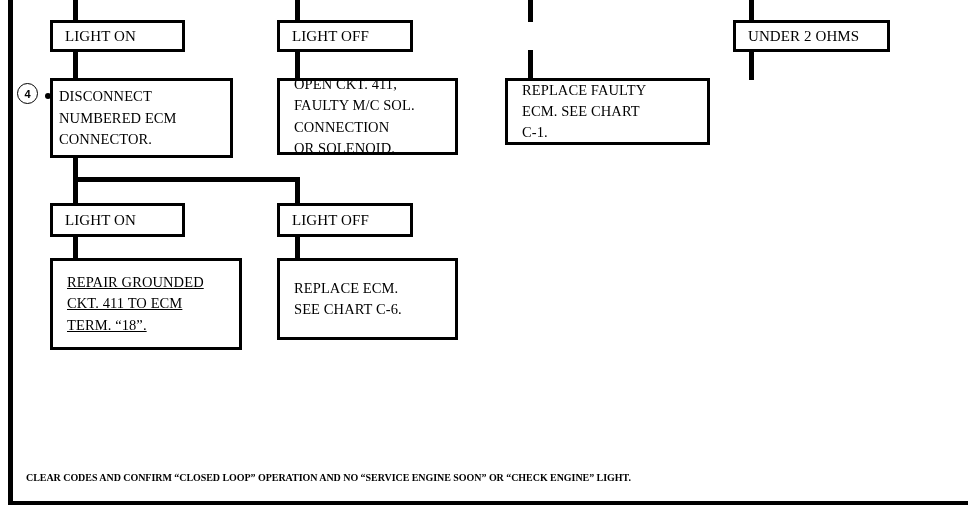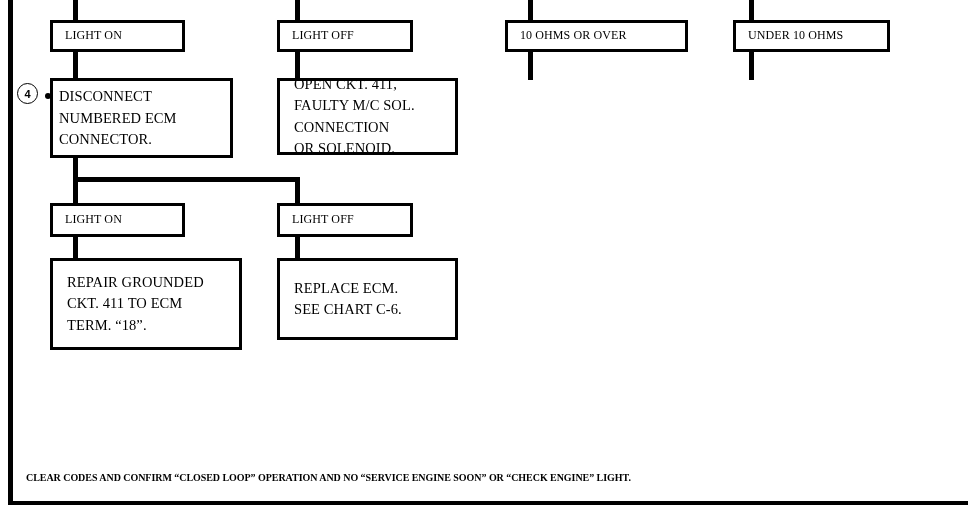--- a/index.html
+++ b/index.html
@@ -46,21 +46,21 @@
   .box .txt {
     display: block;
     white-space: pre-line;
     letter-spacing: 0.1px;
   }
   
   .box.label-box {
     display: flex;
     align-items: center;
     padding-left: 12px;
-    font-size: 12px;
+    font-size: 15px;
     line-height: 1.1;
   }
   
   .box.action-box {
     display: flex;
     align-items: center;
     padding: 6px 8px 6px 14px;
     font-size: 14.5px;
     line-height: 1.45;
   }
@@ -168,35 +168,37 @@
     <span class="txt">LIGHT OFF</span>
   </div>
 
   <div class="box action-box" style="left:277px; top:78px; width:181px; height:77px;">
     <span class="txt">OPEN CKT. 411,
 FAULTY M/C SOL.
 CONNECTION
 OR SOLENOID.</span>
   </div>
 
-  <div class="box label-box" style="left:505px; top:20px; width:183px; height:32px;">
-    <span class="txt">10 OHMS OR OVER</span>
-  </div>
-
+
+  <div class="box action-box" style="left:505px; top:78px; width:205px; height:67px;">
+    <span class="txt">REPLACE FAULTY
+ECM. SEE CHART
+C-1.</span>
+  </div>
 
   <div class="box label-box" style="left:733px; top:20px; width:157px; height:32px;">
-    <span class="txt">UNDER 10 OHMS</span>
+    <span class="txt">UNDER 2 OHMS</span>
   </div>
 
 
   <div class="box label-box" style="left:50px; top:203px; width:135px; height:34px;">
     <span class="txt">LIGHT ON</span>
   </div>
 
-  <div class="box action-box" style="left:50px; top:258px; width:192px; height:92px;">
+  <div class="box action-box" style="left:50px; top:258px; width:192px; height:92px;text-decoration:underline;">
     <span class="txt">REPAIR GROUNDED
 CKT. 411 TO ECM
 TERM. “18”.</span>
   </div>
 
   <div class="box label-box" style="left:277px; top:203px; width:136px; height:34px;">
     <span class="txt">LIGHT OFF</span>
   </div>
 
   <div class="box action-box" style="left:277px; top:258px; width:181px; height:82px;">

